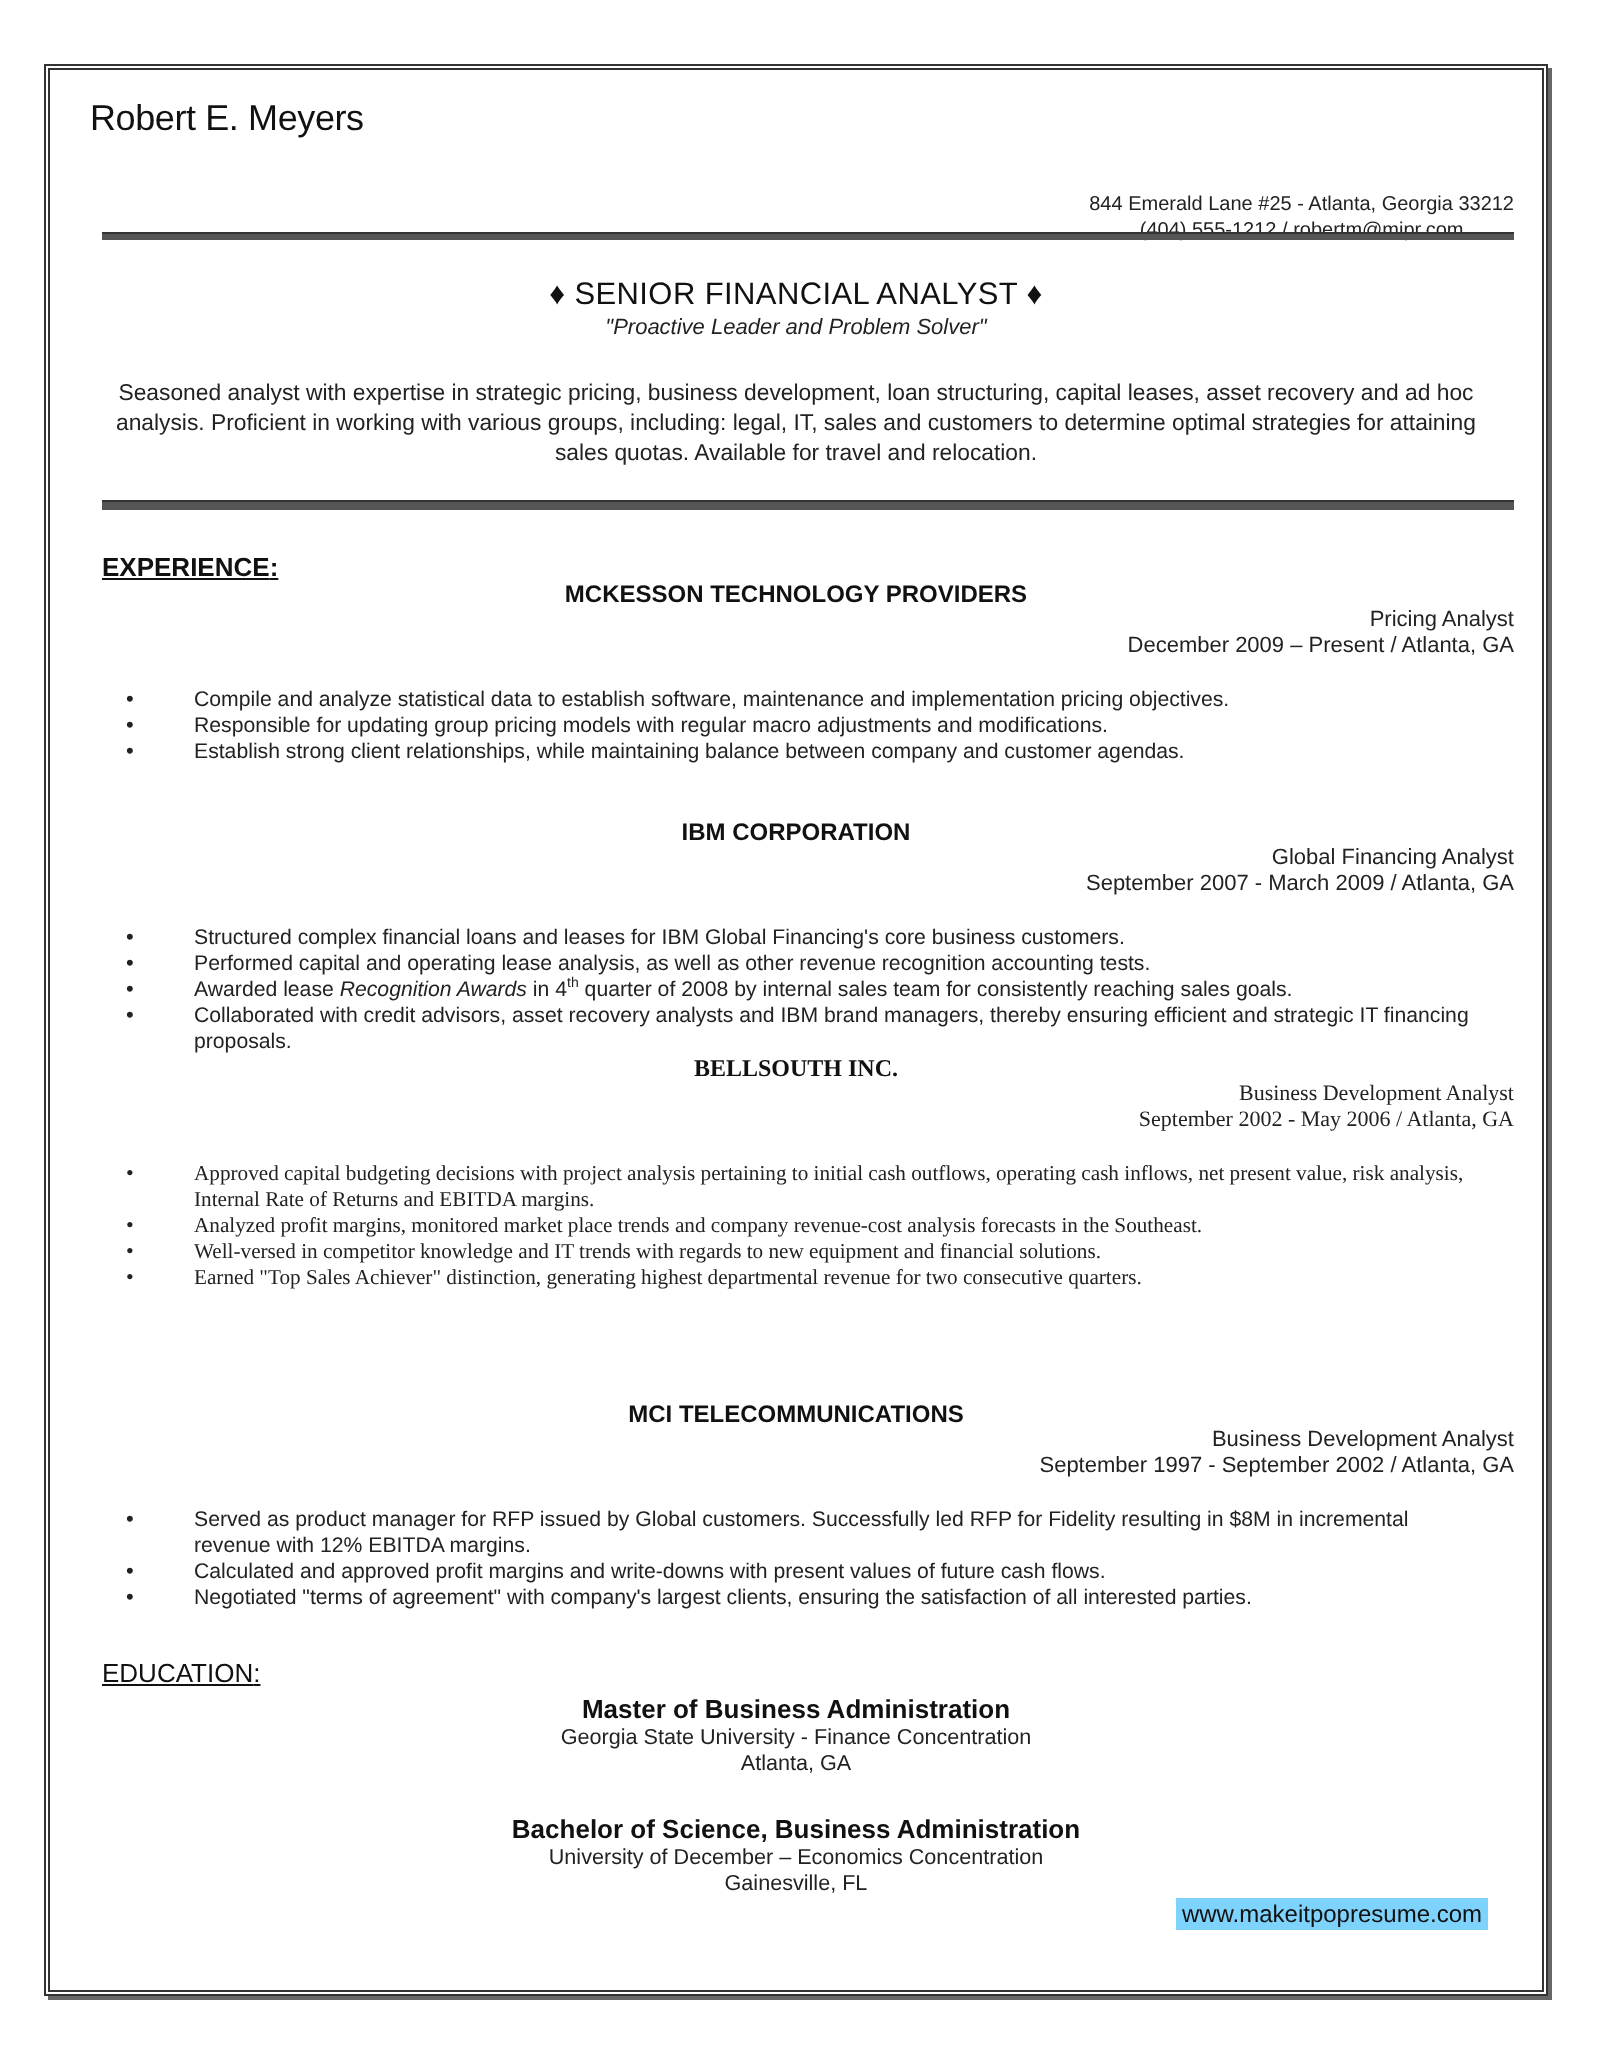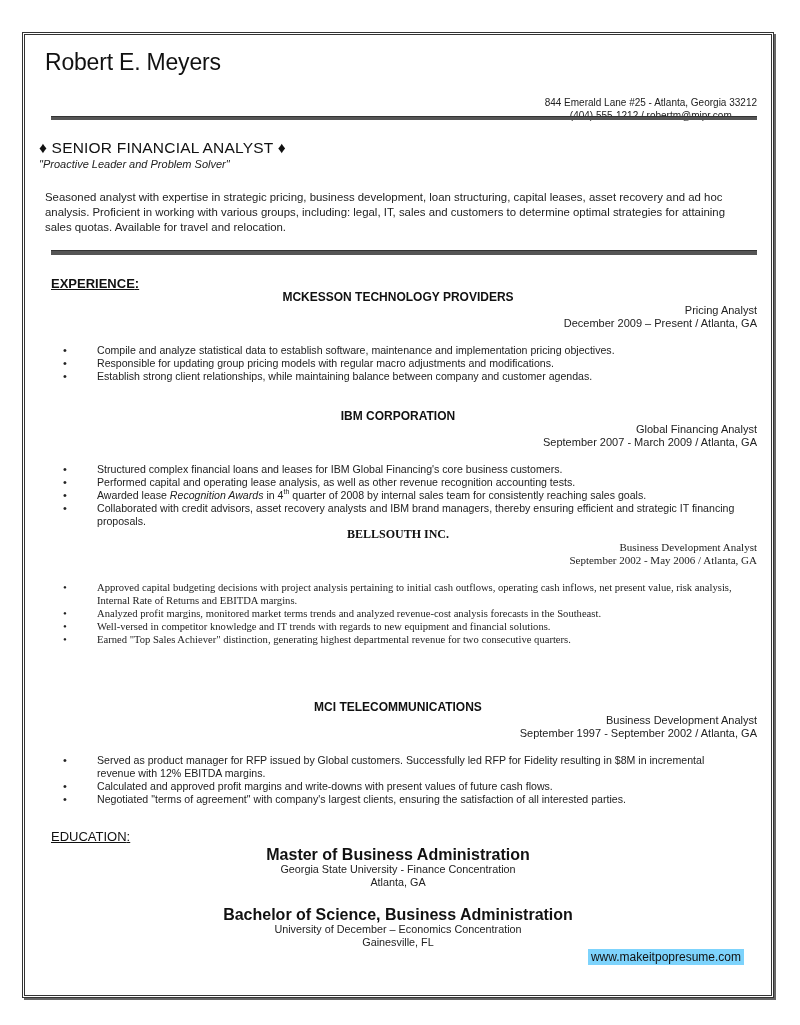--- a/index.html
+++ b/index.html
@@ -3,45 +3,45 @@
 <meta charset="utf-8">
 <style>
   html, body { margin: 0; padding: 0; background: #ffffff; }
   body { width: 800px; height: 1025px; position: relative; overflow: hidden;
          font-family: "Liberation Sans", sans-serif; color: #1a1a1a; }
   .page {
     position: absolute; left: 22px; top: 32px; width: 746px; height: 960px;
     border: 3px double #333; box-shadow: 2px 2px 0 #666;
   }
   .inner { position: absolute; left: 0; top: 0; right: 0; bottom: 0; }
-  .name { position: absolute; left: 20px; top: 14px; font-size: 23px; color: #111; letter-spacing: -0.2px; }
+  .name { position: absolute; left: 20px; top: 14px; font-size: 18px; color: #111; letter-spacing: -0.2px; }
   .contact { position: absolute; right: 14px; top: 40px; text-align: center; font-size: 10px; line-height: 13px; color: #222; margin-top: 21px; }
   .bar { position: absolute; left: 26px; right: 14px; height: 3px; background: #555; border-top: 1px solid #333; }
   .bar1 { top: 81px; }
   .bar2 { top: 215px; height: 4px; }
-  .center { position: absolute; left: 14px; right: 14px; }
+  .center { position: absolute; left: 14px; right: 14px; text-align: center; }
   .title { top: 104px; font-size: 15.5px; color: #111; letter-spacing: 0.2px; }
   .tagline { top: 123px; font-size: 11px; font-style: italic; color: #222; }
   .summary { top: 155px; font-size: 11.4px; line-height: 15px; color: #222; padding: 0 6px; }
   .section-h { position: absolute; left: 26px; font-size: 13px; color: #111; text-decoration: underline; }
   .section-h .colon { text-decoration: none; }
   .exp-h { top: 241px; font-weight: bold; }
   .edu-h { top: 794px; }
   .job { position: absolute; left: 14px; right: 14px; }
   .job .company { text-align: center; font-size: 12px; font-weight: bold; color: #111; line-height: 14px; }
   .job .role, .job .dates { text-align: right; font-size: 11px; color: #222; line-height: 13px; }
   .job ul { margin: 14px 0 0 0; padding: 0 0 0 58px; list-style: none; }
   .job li { position: relative; font-size: 10.6px; line-height: 13px; color: #222; padding-right: 18px; }
   .job li::before { content: "•"; position: absolute; left: -34px; top: 0; font-size: 11px; }
   .job1 { top: 255px; }
   .job2 { top: 374px; }
   .job3 { top: 492px; font-family: Liberation Serif, serif; }
   .job4 { top: 665px; }
   .degree { position: absolute; left: 14px; right: 14px; text-align: center; }
-  .degree .dname { font-size: 16px; font-weight: bold; color: #111; line-height: 16px; }
+  .degree .dname { font-size: 13px; font-weight: bold; color: #111; line-height: 16px; }
   .degree .school, .degree .loc { font-size: 10.8px; color: #222; line-height: 13px; }
   .deg1 { top: 812px; }
   .deg2 { top: 872px; }
   .site { position: absolute; right: 27px; top: 914px; background: #7dd3fc; font-size: 12px; padding: 1px 3px; color: #111; }
   sup { font-size: 7px; vertical-align: super; line-height: 0; }
   em { font-style: italic; }
 </style>
 </head>
 <body>
 
@@ -85,21 +85,21 @@
         <li>Collaborated with credit advisors, asset recovery analysts and IBM brand managers, thereby ensuring efficient and strategic IT financing proposals.</li>
       </ul>
     </div>
 
     <div class="job job3">
       <div class="company">BELLSOUTH INC.</div>
       <div class="role">Business Development Analyst</div>
       <div class="dates">September 2002 - May 2006 / Atlanta, GA</div>
       <ul>
         <li>Approved capital budgeting decisions with project analysis pertaining to initial cash outflows, operating cash inflows, net present value, risk analysis, Internal Rate of Returns and EBITDA margins.</li>
-        <li>Analyzed profit margins, monitored market terms trends and analyzed revenue-cost analysis forecasts in the Southeast.</li>
+        <li>Analyzed profit margins, monitored market place trends and company revenue-cost analysis forecasts in the Southeast.</li>
         <li>Well-versed in competitor knowledge and IT trends with regards to new equipment and financial solutions.</li>
         <li>Earned "Top Sales Achiever" distinction, generating highest departmental revenue for two consecutive quarters.</li>
       </ul>
     </div>
 
     <div class="job job4">
       <div class="company">MCI TELECOMMUNICATIONS</div>
       <div class="role">Business Development Analyst</div>
       <div class="dates">September 1997 - September 2002 / Atlanta, GA</div>
       <ul>

